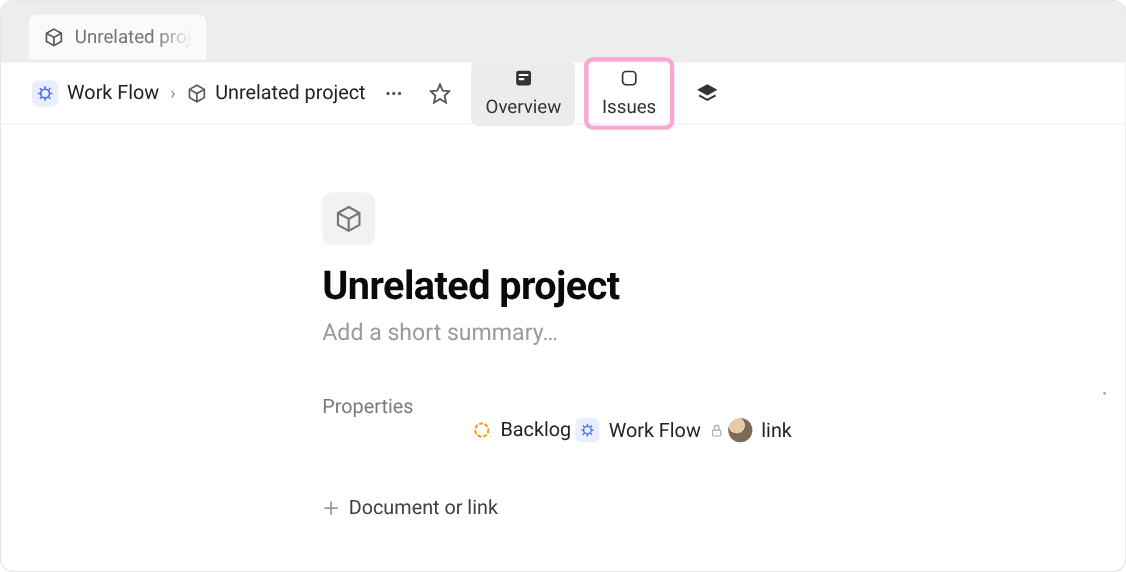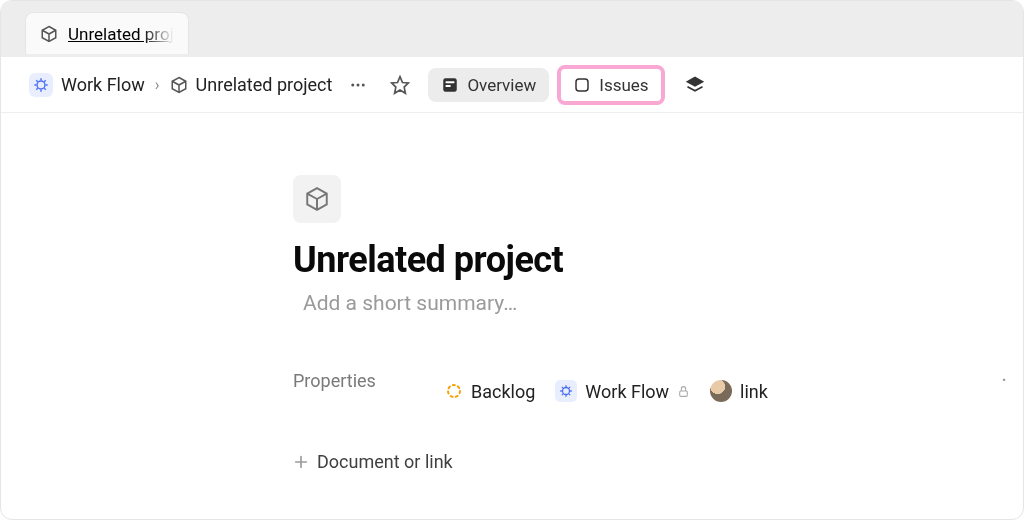--- a/index.html
+++ b/index.html
@@ -2,37 +2,37 @@
 <html><head>
 <meta charset="utf-8">
 <style>
   * { box-sizing: border-box; margin: 0; padding: 0; }
   html, body { width: 1024px; height: 520px; font-family: -apple-system, BlinkMacSystemFont, "Segoe UI", Roboto, sans-serif; background: #fff; }
   .window { width: 1024px; height: 520px; border-radius: 12px; overflow: hidden; border: 1px solid #e5e5e5; display: flex; flex-direction: column; background: #fff; }
   
   
   .tabstrip { height: 56px; background: #ededed; display: flex; align-items: center; padding: 8px 24px 0 24px; }
   .tab { background: #fafafa; height: 42px; display: flex; align-items: center; gap: 10px; padding: 0 14px; border-radius: 8px 8px 0 0; border: 1px solid #e5e5e5; border-bottom: none; max-width: 200px; }
-  .tab-label { font-size: 17px; color: #000000; white-space: nowrap; overflow: hidden; text-overflow: clip; mask-image: linear-gradient(to right, #000 70%, transparent 100%); text-decoration: underline; -webkit-mask-image: linear-gradient(to right, #000 70%, transparent 100%); }
+  .tab-label { font-size: 17px; color: #737373; white-space: nowrap; overflow: hidden; text-overflow: clip; mask-image: linear-gradient(to right, #000 70%, transparent 100%); -webkit-mask-image: linear-gradient(to right, #000 70%, transparent 100%); }
   
   
   .toolbar { height: 56px; background: #fff; border-bottom: 1px solid #eee; display: flex; align-items: center; padding: 0 28px; gap: 8px; }
   .crumb { display: flex; align-items: center; gap: 8px; font-size: 18px; color: #222; }
   .crumb-sep { color: #888; font-size: 16px; padding: 0 2px; }
-  .pill { display: flex; align-items: center; gap: 8px; padding: 6px 12px; border-radius: 8px; font-size: 17px; color: #333; border: 1px solid transparent; }
+  .pill { display: flex; align-items: center; gap: 8px; padding: 6px 12px; border-radius: 8px; font-size: 17px; color: #333; border: 1px solid transparent; flex-direction: column; }
   .pill.active { background: #ececec; }
   .pill.border { border: 4px solid #f9a8d4; }
   .icon-btn { width: 28px; height: 28px; display: flex; align-items: center; justify-content: center; color: #555; border-radius: 6px; }
   
   
   .main { flex: 1; padding: 62px 0 0 292px; position: relative; }
   .project-icon-lg { width: 48px; height: 48px; border-radius: 8px; background: #f2f2f2; display: flex; align-items: center; justify-content: center; margin-bottom: 16px; }
   .title { font-size: 36px; font-weight: 700; color: #0a0a0a; margin-bottom: 10px; letter-spacing: -0.5px; }
-  .summary { font-size: 21px; color: #9a9a9a; margin-bottom: 44px; margin-left: 10px; }
-  .row { display: flex; align-items: center; gap: 20px; font-size: 18px; color: #222; margin-bottom: 28px; }
+  .summary { font-size: 21px; color: #9a9a9a; margin-bottom: 44px; }
+  .row { display: flex; align-items: flex-start; gap: 4px; font-size: 18px; color: #222; margin-bottom: 28px; }
   .row-label { width: 132px; color: #7a7a7a; font-size: 18px; }
   .chip { display: flex; align-items: center; gap: 8px; margin-top: 21px; }
   .chip-text { color: #222; }
   .muted-text { color: #404040; }
   .avatar { width: 22px; height: 22px; border-radius: 50%; background: radial-gradient(circle at 35% 30%, #e8c9a8 35%, #7a6a5a 36%); }
   
   svg { display: block; }
 </style>
 </head>
 <body>

